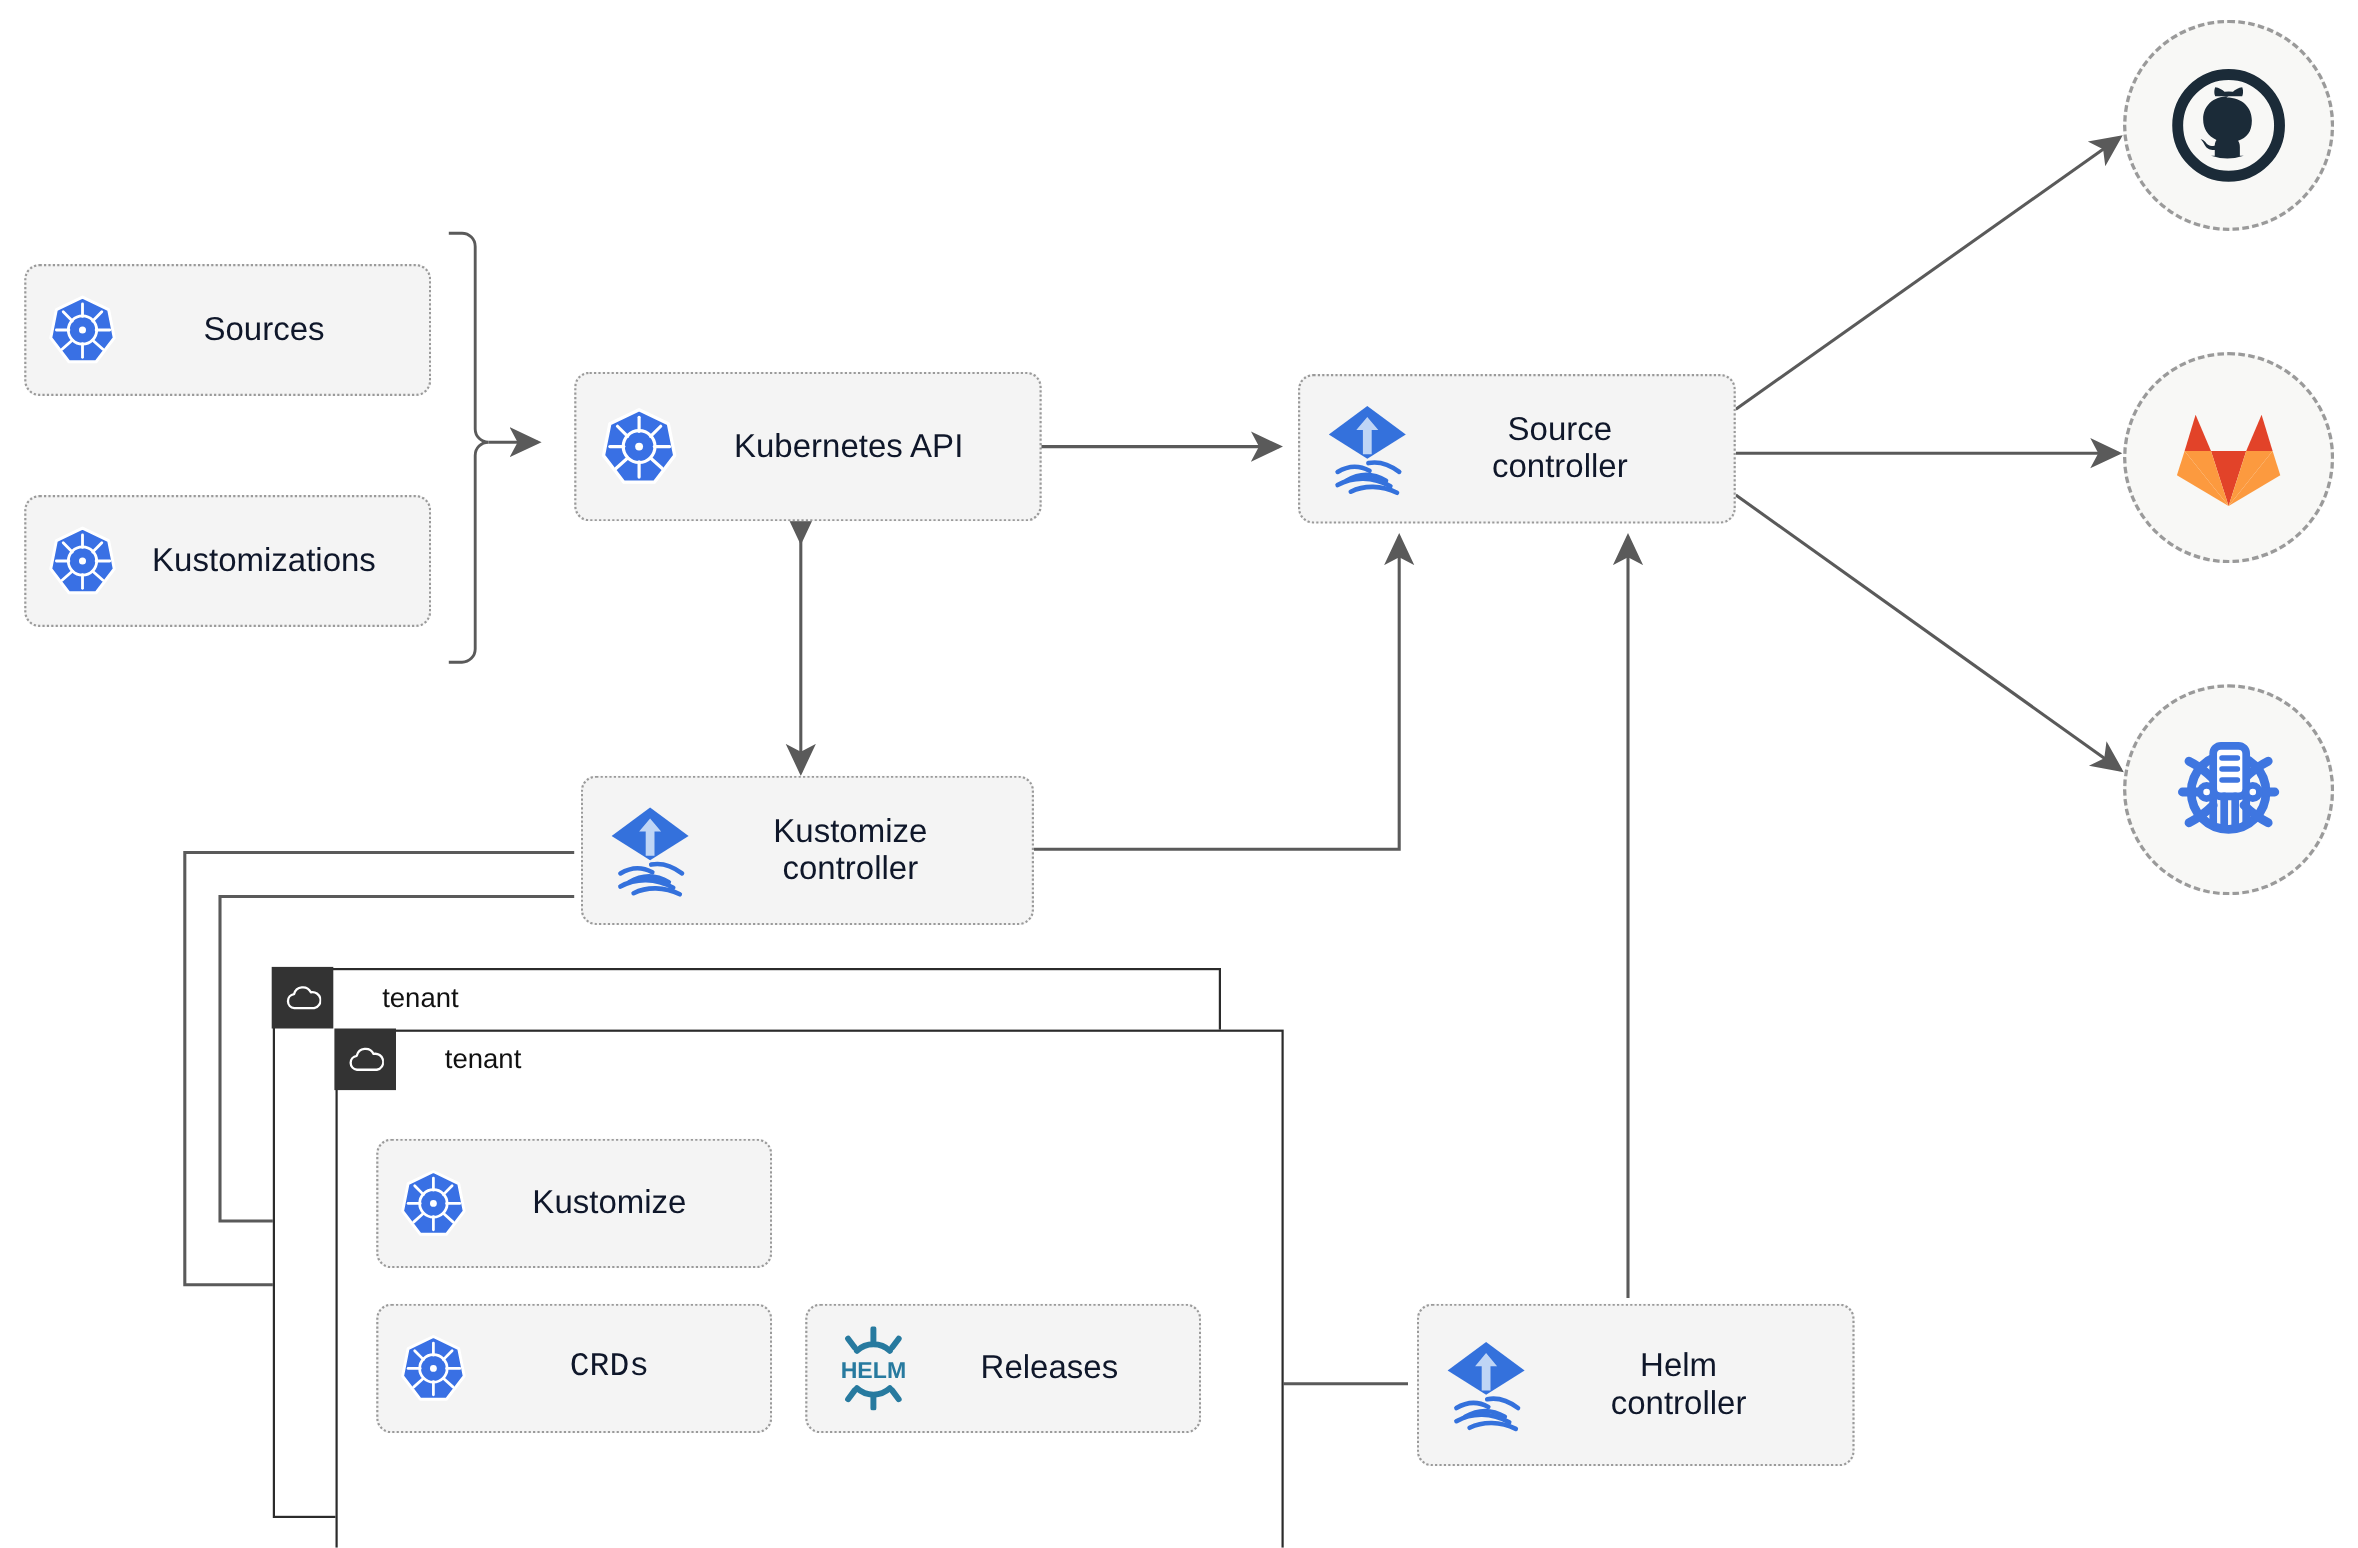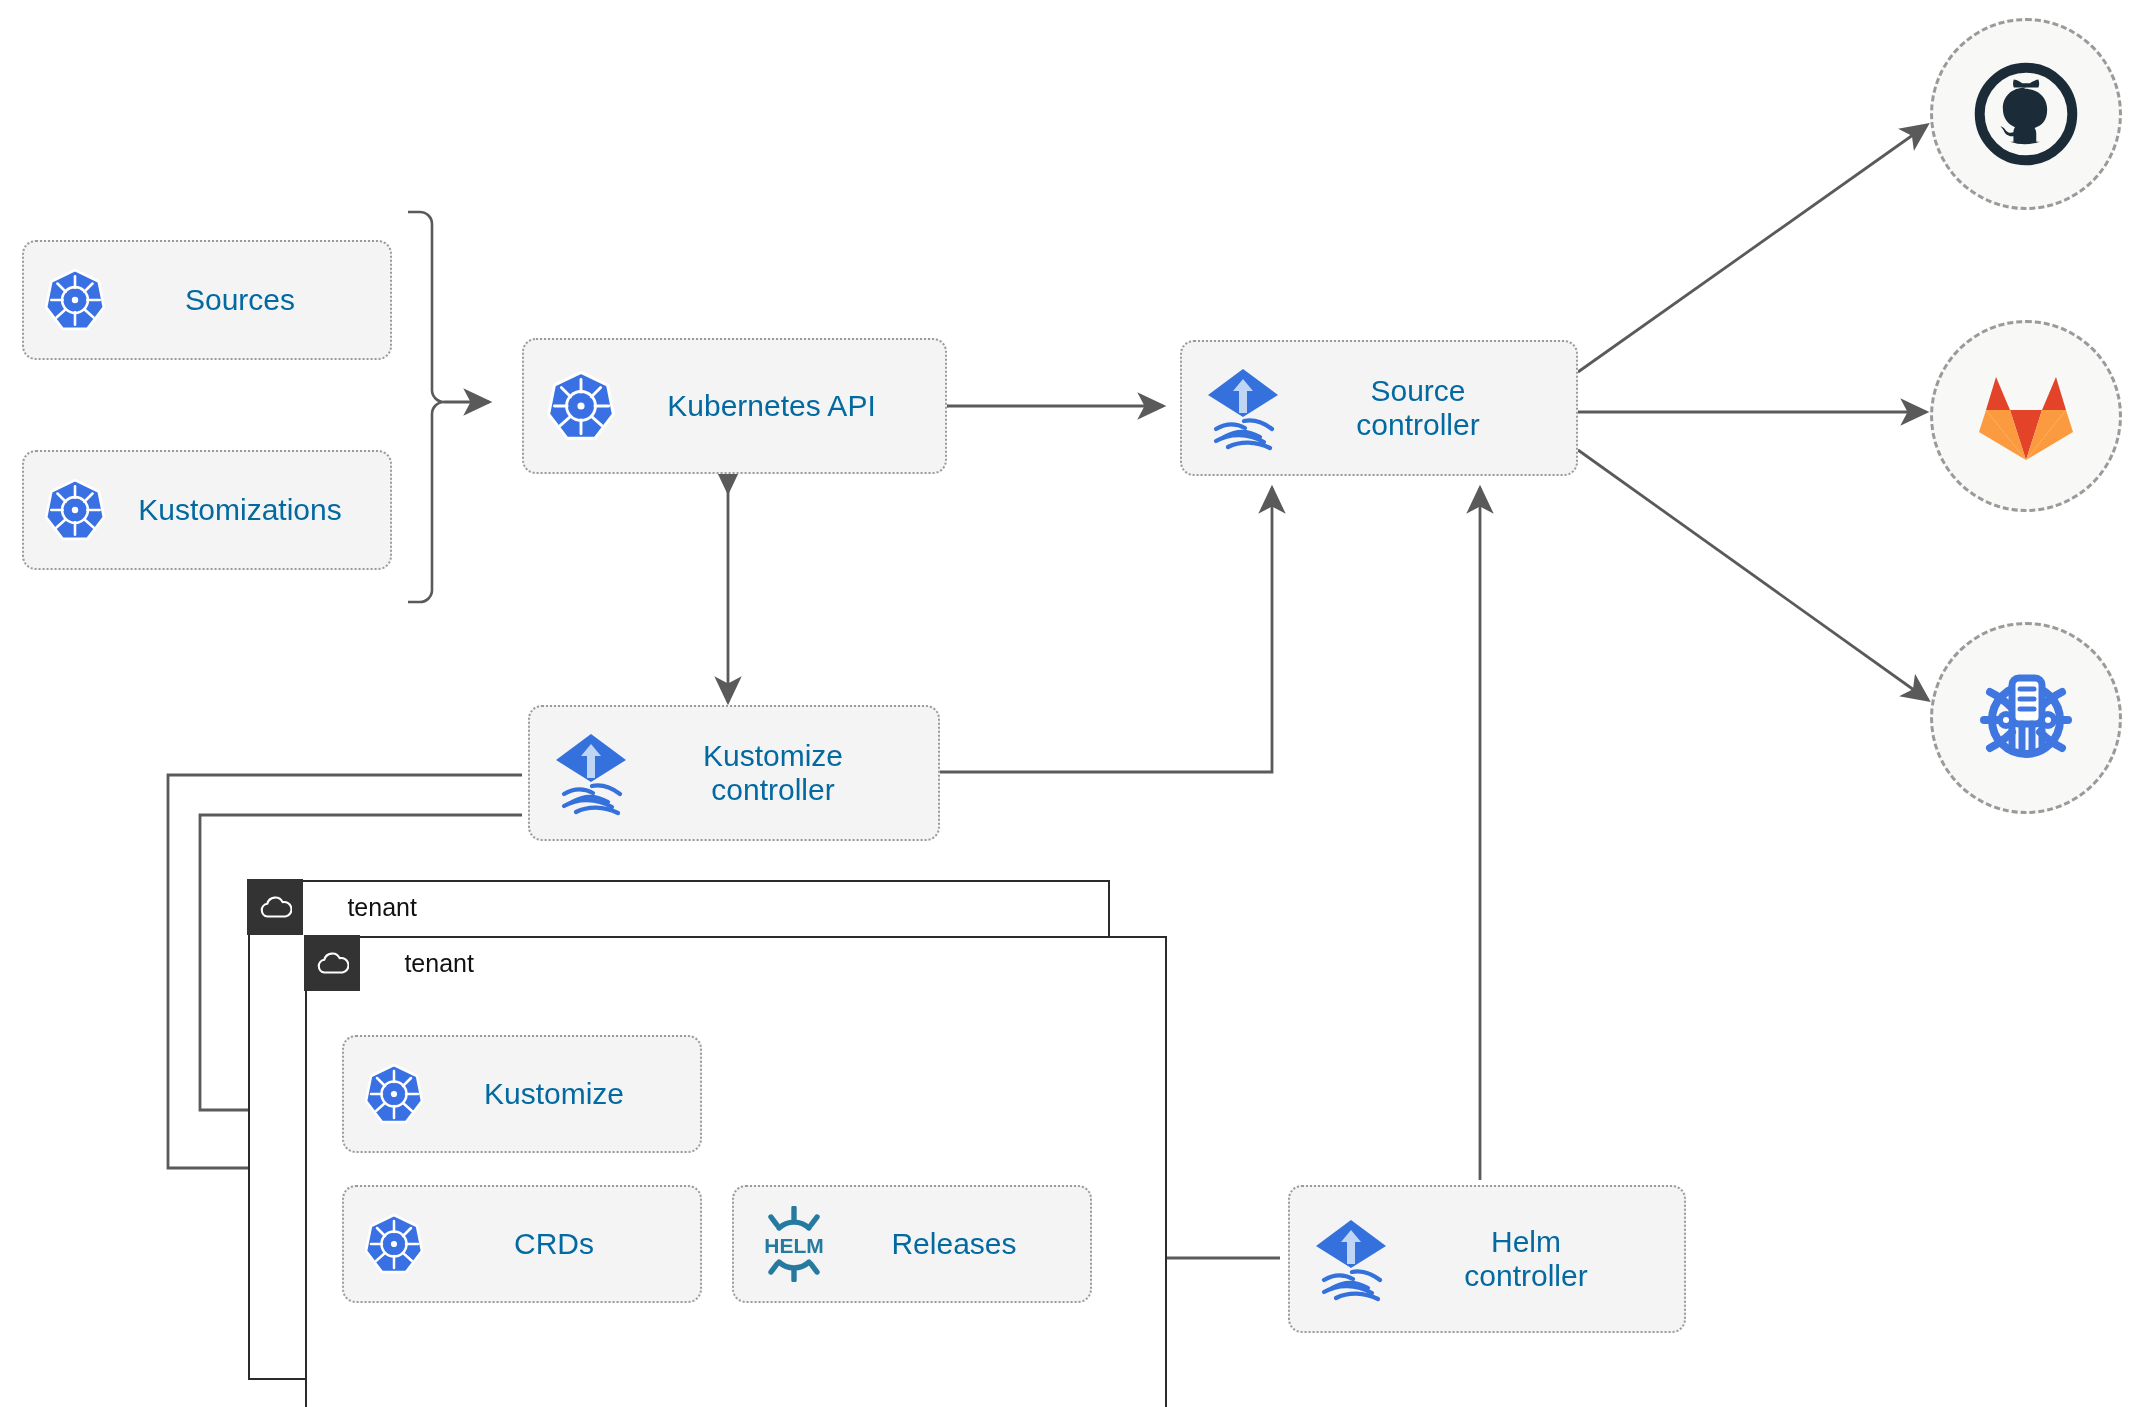--- a/index.html
+++ b/index.html
@@ -12,21 +12,21 @@
     position:absolute;
     background:#f4f4f4;
     border:2.4px dotted #9a9a9a;
     border-radius:14px;
     box-sizing:border-box;
     display:flex;
     align-items:center;
     z-index:3;
   }
   .node .lbl{
-    color:#0369a1;
+    color:#0f172a;
     font-size:30px;
     line-height:1.12;
     white-space:pre-line;
     text-align:center;
     flex:1 1 auto;
   }
   .node .ico{flex:0 0 auto;display:flex;align-items:center;justify-content:center;}
 
   
   .circ{
@@ -266,21 +266,21 @@
             <line x1="41" y1="41" x2="50" y2="49"></line>
           <line x1="49" y1="16" x2="41" y2="24"></line>
             <line x1="23" y1="41" x2="14" y2="49"></line>
         </g>
       </svg>
     </span>
     <span class="lbl">Kustomize</span>
   </div>
 
 
-  <div class="node" style="left:342px;top:1185px;width:360px;height:118px;padding:0 18px;">
+  <div class="node" style="left:342px;top:1185px;width:360px;height:118px;padding:0 18px;font-family:Liberation Mono, monospace;">
     <span class="ico">
       <svg width="64" height="64" viewBox="0 0 64 64" aria-hidden="true">
         <polygon points="32,3 55,14 60,39 44,60 20,60 4,39 9,14" fill="#3970E4" stroke="#ffffff" stroke-width="2.6" stroke-linejoin="round"></polygon>
         <g stroke="#ffffff" stroke-width="2.5" fill="none" stroke-linecap="round">
           <circle cx="32" cy="32" r="12.5"></circle>
           <circle cx="32" cy="32" r="3.1" fill="#ffffff" stroke="none"></circle>
           <line x1="32" y1="9" x2="32" y2="20"></line>
             <line x1="32" y1="44" x2="32" y2="56"></line>
           <line x1="9" y1="32" x2="20" y2="32"></line>
             <line x1="44" y1="32" x2="56" y2="32"></line>

